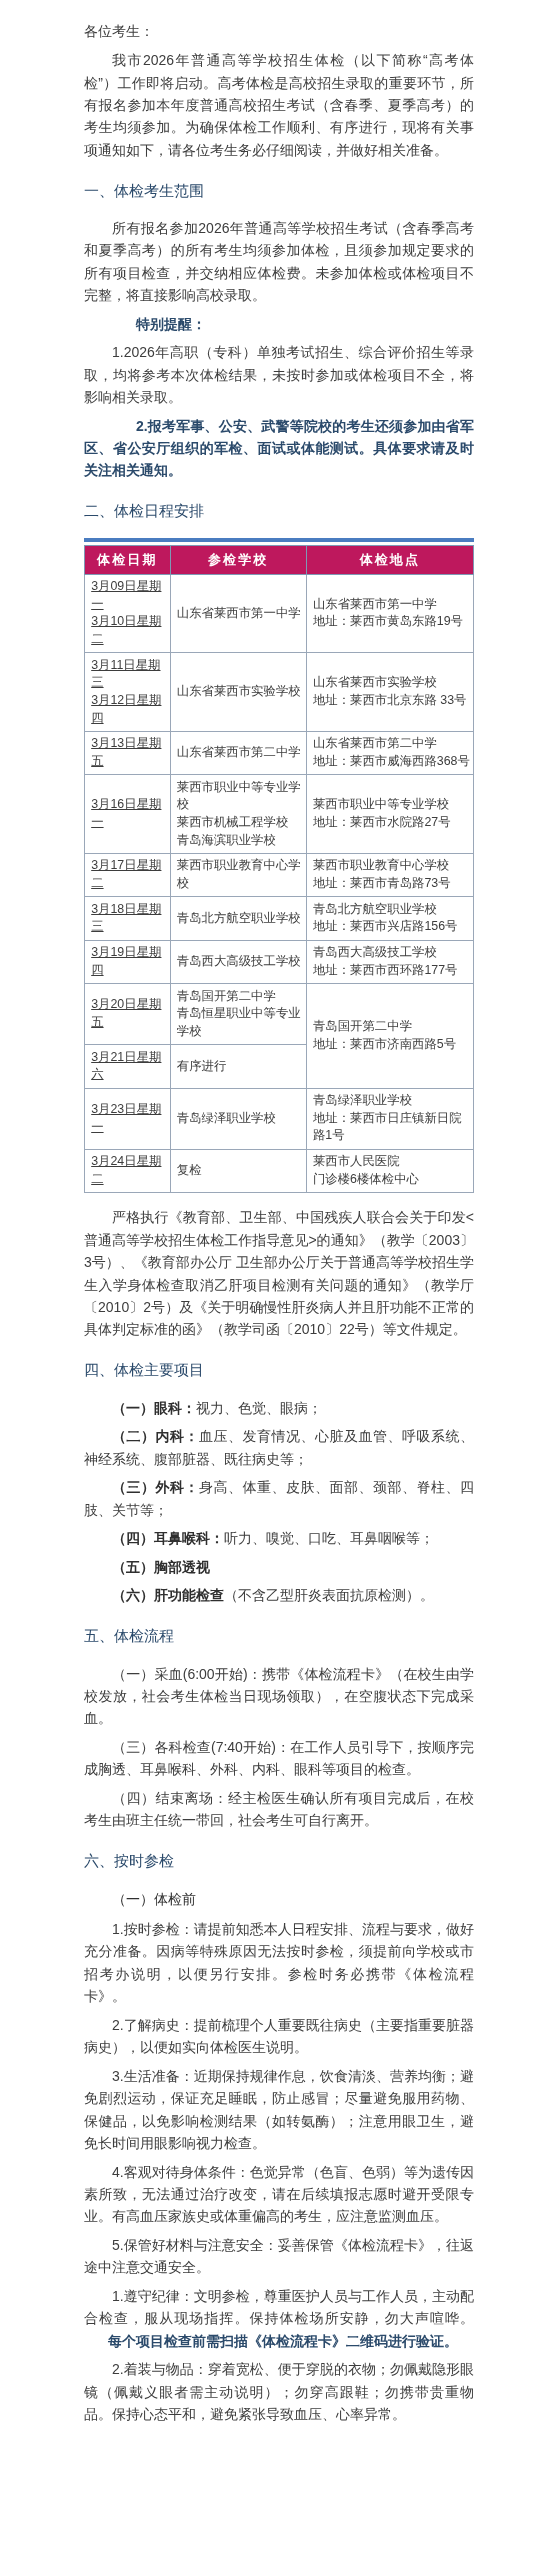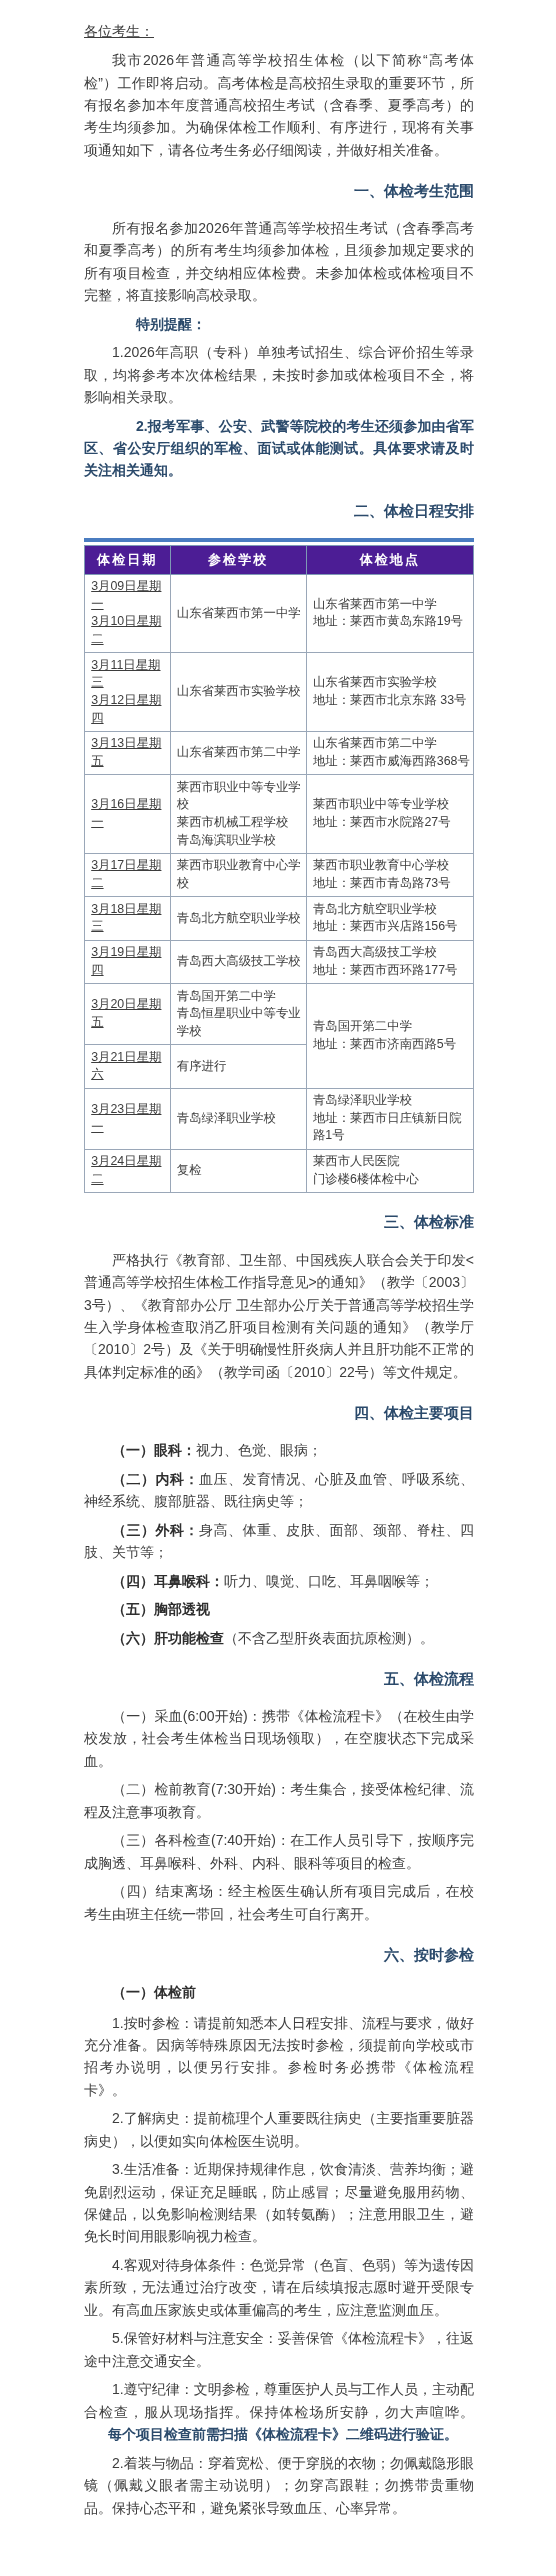--- a/index.html
+++ b/index.html
@@ -9,44 +9,44 @@
     box-sizing:border-box;
     background:#ffffff;
     padding:19.6px 82px 0 84px;
     font-family:"Liberation Sans","DejaVu Sans",sans-serif;
     font-size:14px;
     line-height:1.6;
     color:#3d3d3d;
   }
   p{margin:0 0 6.2px 0;text-align:justify;}
   .indent{text-indent:2em;}
-  .salutation{text-indent:0;margin-bottom:7.2px;text-decoration:underline;}
+  .salutation{text-indent:0;margin-bottom:7.2px;}
   .section-title{
-    text-align:right;
-    font-weight:bold;
+    text-align:left;
+    font-weight:normal;
     font-size:15px;
     color:#2b4a6b;
     margin:17.5px 0 14.4px 0;
     text-indent:0;
   }
   .navy-b{font-weight:bold;color:#2b4a6b;padding-left:24px;}
   .black-b{font-weight:bold;color:#2f2f2f;}
-  .sub-header{font-weight:bold;color:#2f2f2f;text-indent:2em;margin:7.2px 0 8.2px 0;}
+  .sub-header{font-weight:normal;color:#2f2f2f;text-indent:2em;margin:7.2px 0 8.2px 0;}
   
   .table-topbar{height:4.1px;background:#4a7cc0;margin:9.3px 0 3.1px 0;}
   table.schedule{
     width:100%;
     border-collapse:collapse;
     font-size:12.4px;
     line-height:1.42;
     color:#3d3d3d;
     margin-bottom:13.4px;
   }
   table.schedule th{
-    background:#4c1d95;
+    background:#be185d;
     color:#ffffff;
     font-weight:bold;
     font-size:13px;
     letter-spacing:2.1px;
     padding:4.6px 2.1px;
     border:0.5px solid #7e99b5;
   }
   table.schedule td{
     border:0.5px solid #9aa7b8;
     padding:3.6px 3.1px 3.6px 6.2px;
@@ -149,34 +149,32 @@
       <tr>
         <td class="c-date">3月24日星期二</td>
         <td class="c-school">复检</td>
         <td class="c-place">莱西市人民医院
 门诊楼6楼体检中心</td>
       </tr>
     </tbody>
   </table>
 
 
-  <p class="section-title">三、体检标准</p>
   <p class="indent">严格执行《教育部、卫生部、中国残疾人联合会关于印发&lt;普通高等学校招生体检工作指导意见&gt;的通知》（教学〔2003〕3号）、《教育部办公厅 卫生部办公厅关于普通高等学校招生学生入学身体检查取消乙肝项目检测有关问题的通知》（教学厅〔2010〕2号）及《关于明确慢性肝炎病人并且肝功能不正常的具体判定标准的函》（教学司函〔2010〕22号）等文件规定。</p>
 
   <p class="section-title">四、体检主要项目</p>
   <p class="indent"><span class="black-b">（一）眼科：</span><span>视力、色觉、眼病；</span></p>
   <p class="indent"><span class="black-b">（二）内科：</span><span>血压、发育情况、心脏及血管、呼吸系统、神经系统、腹部脏器、既往病史等；</span></p>
   <p class="indent"><span class="black-b">（三）外科：</span><span>身高、体重、皮肤、面部、颈部、脊柱、四肢、关节等；</span></p>
   <p class="indent"><span class="black-b">（四）耳鼻喉科：</span><span>听力、嗅觉、口吃、耳鼻咽喉等；</span></p>
   <p class="indent"><span class="black-b">（五）胸部透视</span><span></span></p>
   <p class="indent"><span class="black-b">（六）肝功能检查</span><span>（不含乙型肝炎表面抗原检测）。</span></p>
 
   <p class="section-title">五、体检流程</p>
   <p class="indent">（一）采血(6:00开始)：携带《体检流程卡》（在校生由学校发放，社会考生体检当日现场领取），在空腹状态下完成采血。</p>
-  <p class="indent">（二）检前教育(7:30开始)：考生集合，接受体检纪律、流程及注意事项教育。</p>
   <p class="indent">（三）各科检查(7:40开始)：在工作人员引导下，按顺序完成胸透、耳鼻喉科、外科、内科、眼科等项目的检查。</p>
   <p class="indent">（四）结束离场：经主检医生确认所有项目完成后，在校考生由班主任统一带回，社会考生可自行离开。</p>
 
   <p class="section-title">六、按时参检</p>
 
   <p class="sub-header">（一）体检前</p>
   <p class="indent">1.按时参检：请提前知悉本人日程安排、流程与要求，做好充分准备。因病等特殊原因无法按时参检，须提前向学校或市招考办说明，以便另行安排。参检时务必携带《体检流程卡》。</p>
   <p class="indent">2.了解病史：提前梳理个人重要既往病史（主要指重要脏器病史），以便如实向体检医生说明。</p>
   <p class="indent">3.生活准备：近期保持规律作息，饮食清淡、营养均衡；避免剧烈运动，保证充足睡眠，防止感冒；尽量避免服用药物、保健品，以免影响检测结果（如转氨酶）；注意用眼卫生，避免长时间用眼影响视力检查。</p>
   <p class="indent">4.客观对待身体条件：色觉异常（色盲、色弱）等为遗传因素所致，无法通过治疗改变，请在后续填报志愿时避开受限专业。有高血压家族史或体重偏高的考生，应注意监测血压。</p>

